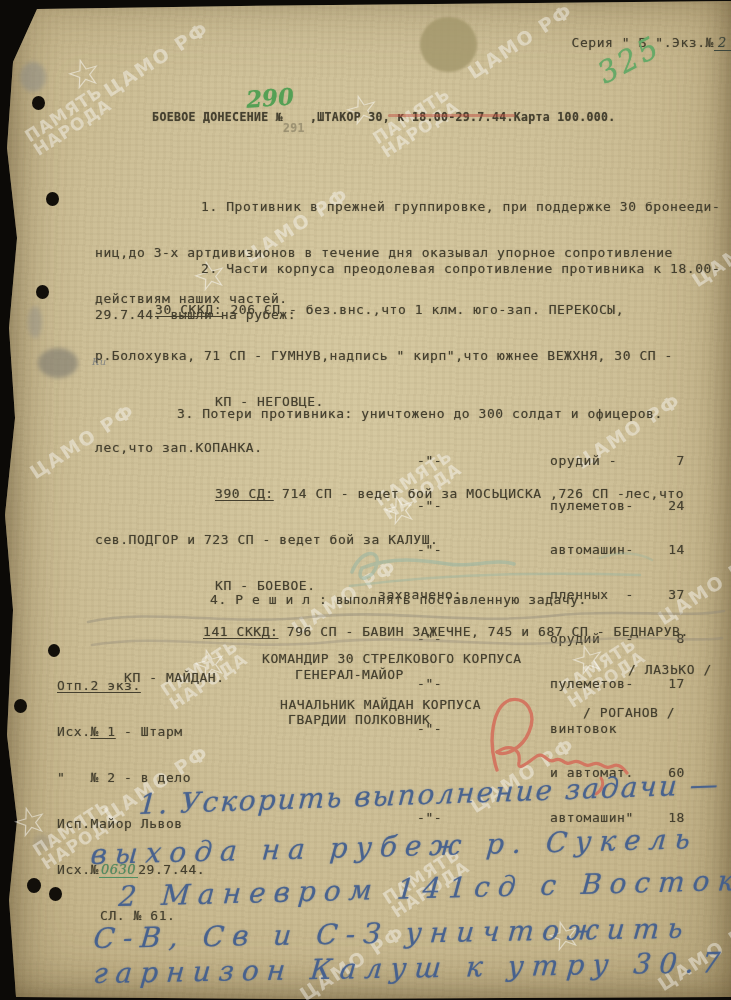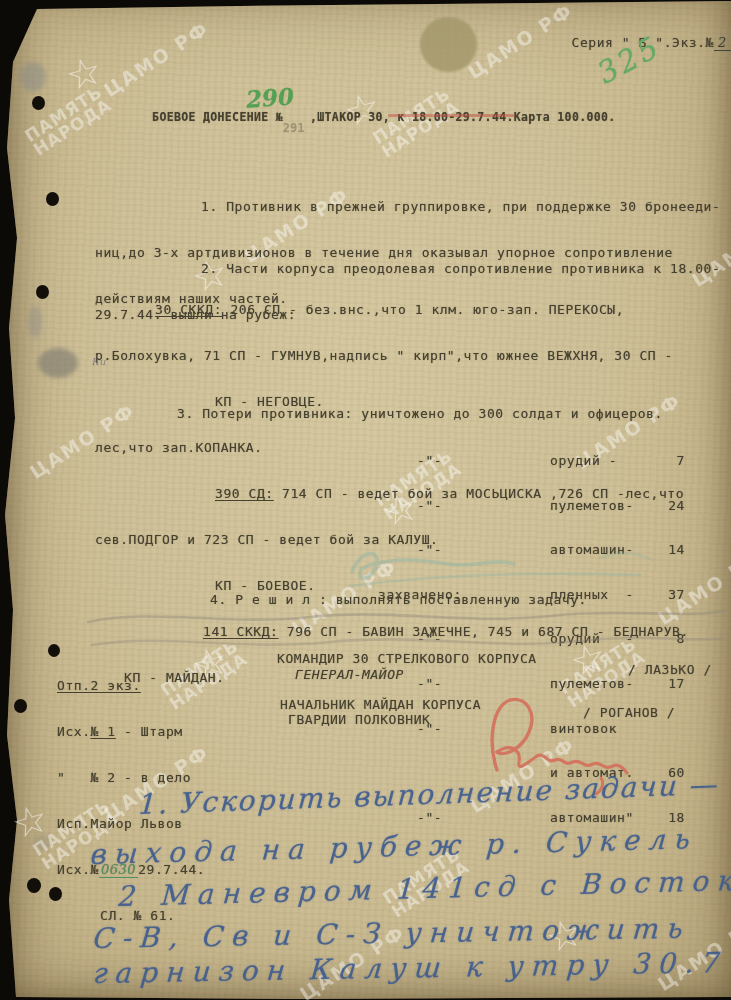--- a/index.html
+++ b/index.html
@@ -143,22 +143,22 @@
     <div class="lrow"><span class="lpre wide">захвачено:</span><span class="litem">пленных  -</span><span class="lval">37</span></div>
     <div class="lrow"><span class="lpre">-"-</span><span class="litem">орудий   -</span><span class="lval">8</span></div>
     <div class="lrow"><span class="lpre">-"-</span><span class="litem">пулеметов-</span><span class="lval">17</span></div>
     <div class="lrow"><span class="lpre">-"-</span><span class="litem">винтовок</span><span class="lval"></span></div>
     <div class="lrow"><span class="lpre"></span><span class="litem">и автомат.</span><span class="lval">60</span></div>
     <div class="lrow"><span class="lpre">-"-</span><span class="litem">автомашин"</span><span class="lval">18</span></div>
   </div>
 
   <div class="tw" style="left:210px;top:592px;">4. Р е ш и л : выполнять поставленную задачу.</div>
 
-  <div class="tw" style="left:277px;top:651px;">КОМАНДИР 30 СТРЕЛКОВОГО КОРПУСА</div>
-  <div class="tw" style="left:295px;top:667px;font-style:italic;">ГЕНЕРАЛ-МАЙОР</div>
+  <div class="tw" style="left:262px;top:651px;">КОМАНДИР 30 СТРЕЛКОВОГО КОРПУСА</div>
+  <div class="tw" style="left:295px;top:667px;">ГЕНЕРАЛ-МАЙОР</div>
   <div class="tw" style="left:628px;top:662px;">/ ЛАЗЬКО /</div>
   <div class="tw" style="left:280px;top:697px;">НАЧАЛЬНИК МАЙДАН КОРПУСА</div>
   <div class="tw" style="left:288px;top:712px;">ГВАРДИИ ПОЛКОВНИК</div>
   <div class="tw" style="left:583px;top:705px;">/ РОГАНОВ /</div>
 
   <div class="tw" style="left:57px;top:648px;">
     <div class="line"><span class="ul">Отп.2 экз.</span></div>
     <div class="line"><span>Исх.</span><span class="ul">№ 1</span><span> - Штарм</span></div>
     <div class="line">"   № 2 - в дело</div>
     <div class="line">Исп.Майор Львов</div>

